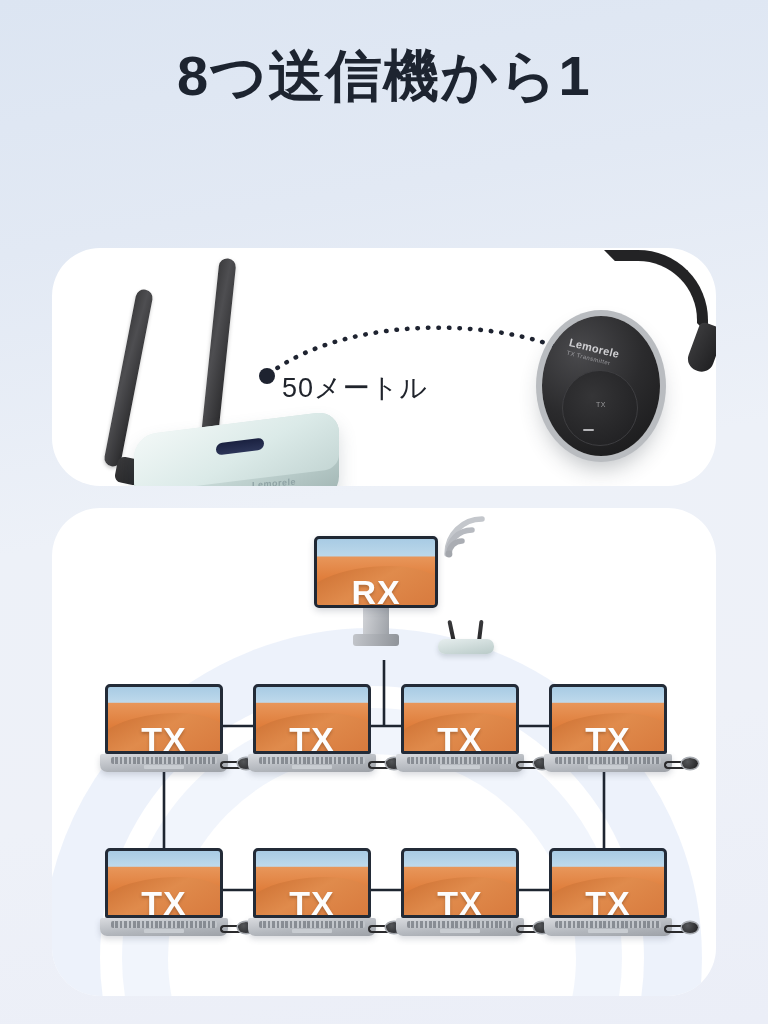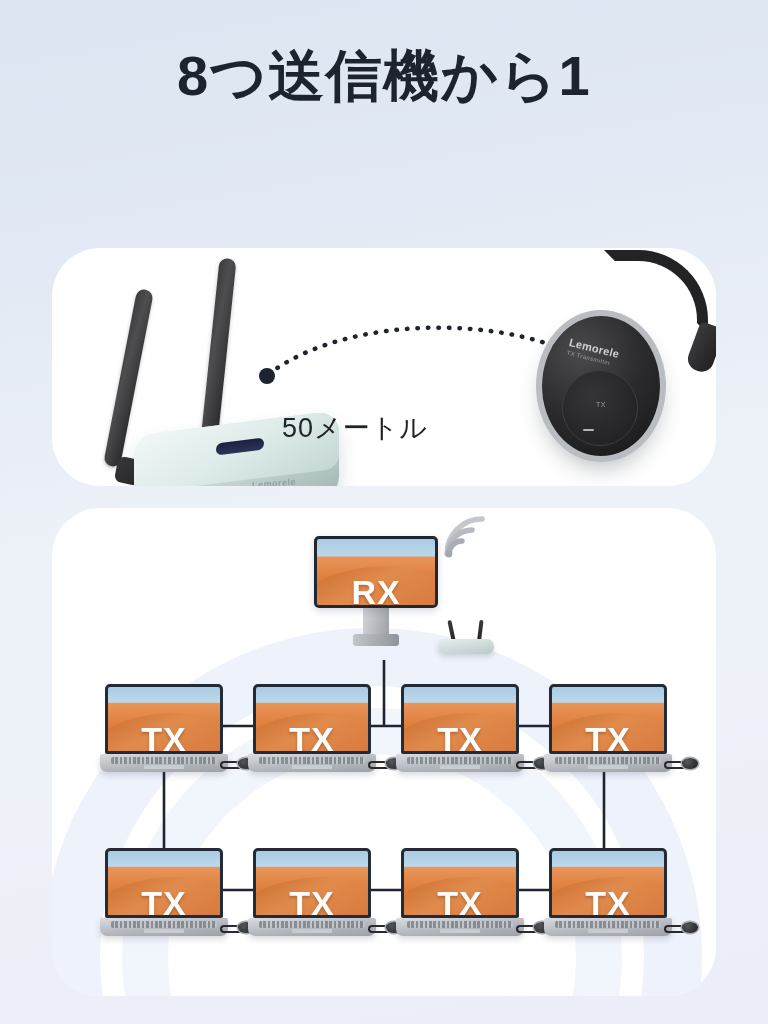--- a/index.html
+++ b/index.html
@@ -129,21 +129,20 @@
     height: 70px;
   }
   .link-label {
     position: absolute;
     left: 230px;
     top: 122px;
     font-size: 27px;
     color: #20242c;
     letter-spacing: 1px;
     white-space: nowrap;
-    margin-top: 40px;
   }
 
   .tx-unit {
     position: absolute;
     left: 480px;
     top: 10px;
     width: 185px;
     height: 215px;
   }
   .tx-cable {

